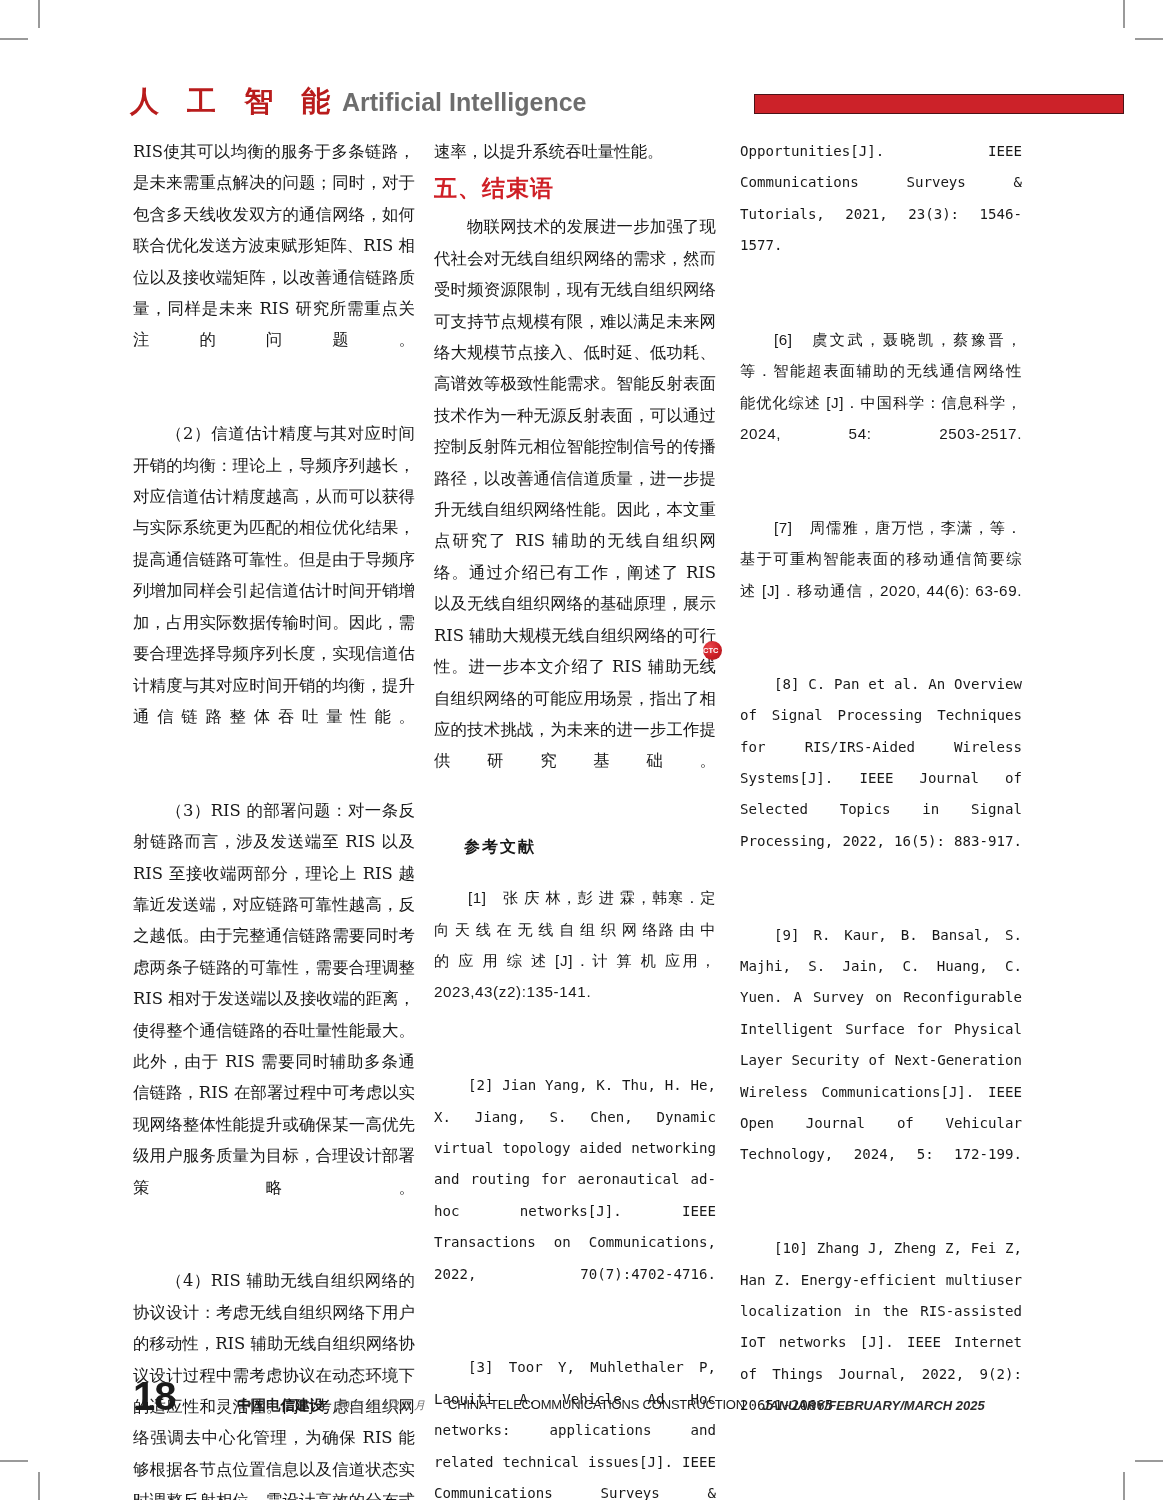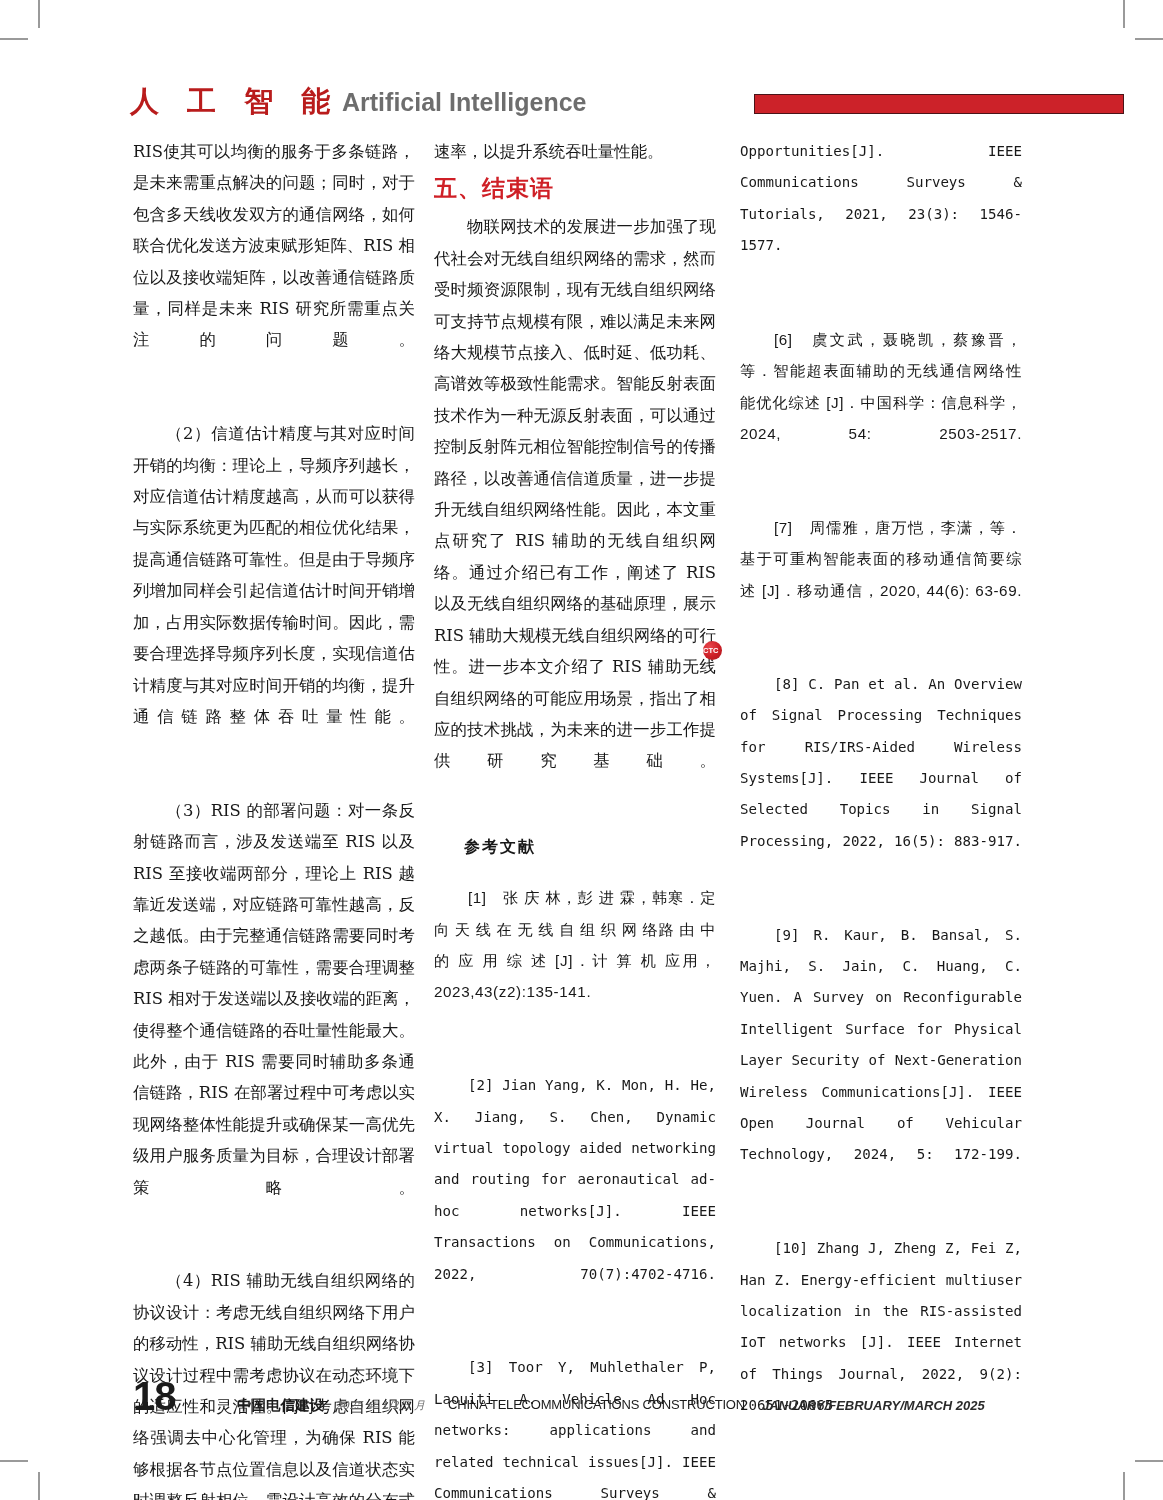--- a/index.html
+++ b/index.html
@@ -253,21 +253,21 @@
 </div>
 
 <div class="col col-2">
   <p class="cn nojust">速率，以提升系统吞吐量性能。</p>
   <h2 class="section">五、结束语</h2>
   <p class="cn indent">物联网技术的发展进一步加强了现代社会对无线自组织网络的需求，然而受时频资源限制，现有无线自组织网络可支持节点规模有限，难以满足未来网络大规模节点接入、低时延、低功耗、高谱效等极致性能需求。智能反射表面技术作为一种无源反射表面，可以通过控制反射阵元相位智能控制信号的传播路径，以改善通信信道质量，进一步提升无线自组织网络性能。因此，本文重点研究了 RIS 辅助的无线自组织网络。通过介绍已有工作，阐述了 RIS 以及无线自组织网络的基础原理，展示 RIS 辅助大规模无线自组织网络的可行性。进一步本文介绍了 RIS 辅助无线自组织网络的可能应用场景，指出了相应的技术挑战，为未来的进一步工作提供研究基础。</p>
   <h3 class="refhead">参考文献</h3>
   <div class="gap-s"></div>
   <p class="ref cnref">[1]　张 庆 林，彭 进 霖，韩寒．定 向 天 线 在 无 线 自 组 织 网 络路 由 中 的 应 用 综 述 [J]．计 算 机 应用，2023,43(z2):135-141.</p>
   <div class="gap"></div>
-  <p class="ref">[2] Jian Yang, K. Mon, H. He, X. Jiang, S. Chen, Dynamic virtual topology aided networking and routing for aeronautical ad-hoc networks[J]. IEEE Transactions on Communications, 2022, 70(7):4702-4716.</p>
+  <p class="ref">[2] Jian Yang, K. Thu, H. He, X. Jiang, S. Chen, Dynamic virtual topology aided networking and routing for aeronautical ad-hoc networks[J]. IEEE Transactions on Communications, 2022, 70(7):4702-4716.</p>
   <div class="gap"></div>
   <p class="ref">[3] Toor Y, Muhlethaler P, Laouiti A. Vehicle Ad Hoc networks: applications and related technical issues[J]. IEEE Communications Surveys &amp; Tutorials, 2008,10(3):74-88</p>
 
 </div>
 
 <div class="ctc-logo">CTC</div>
 
 <div class="col col-3">
   <p class="ref" style="text-indent:0">Opportunities[J]. IEEE Communications Surveys &amp; Tutorials, 2021, 23(3): 1546-1577.</p>
   <div class="gap"></div>

